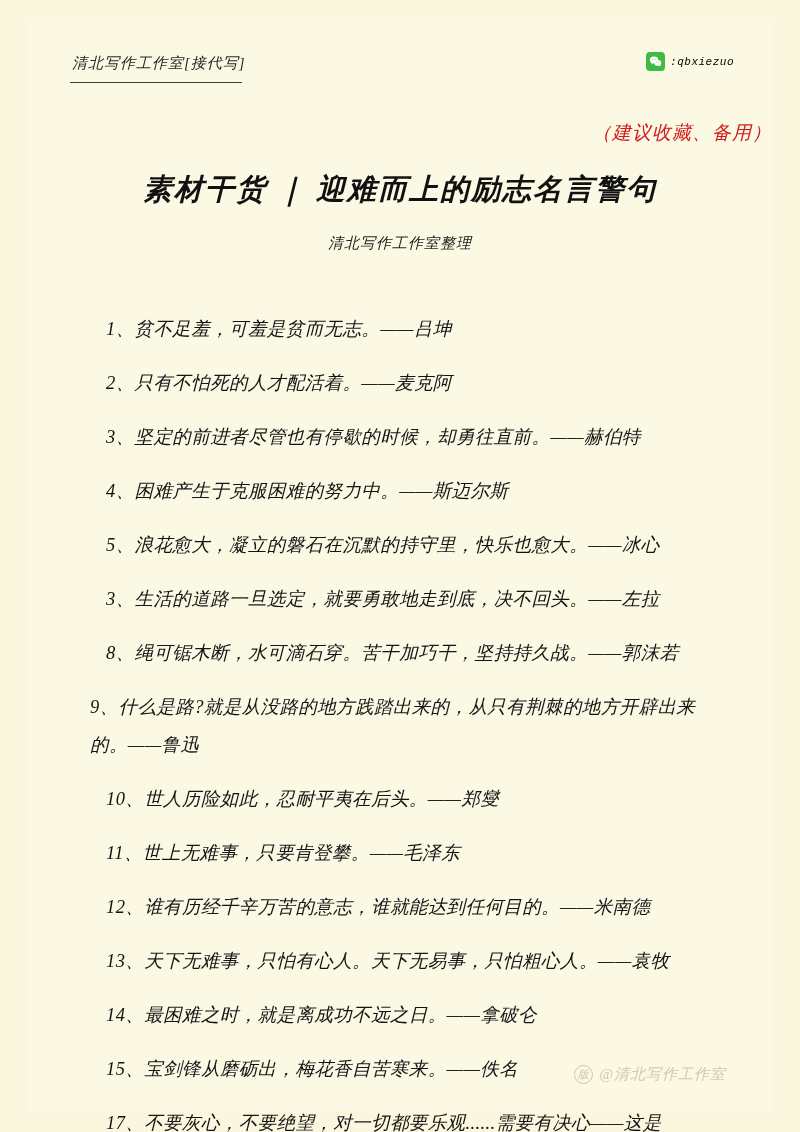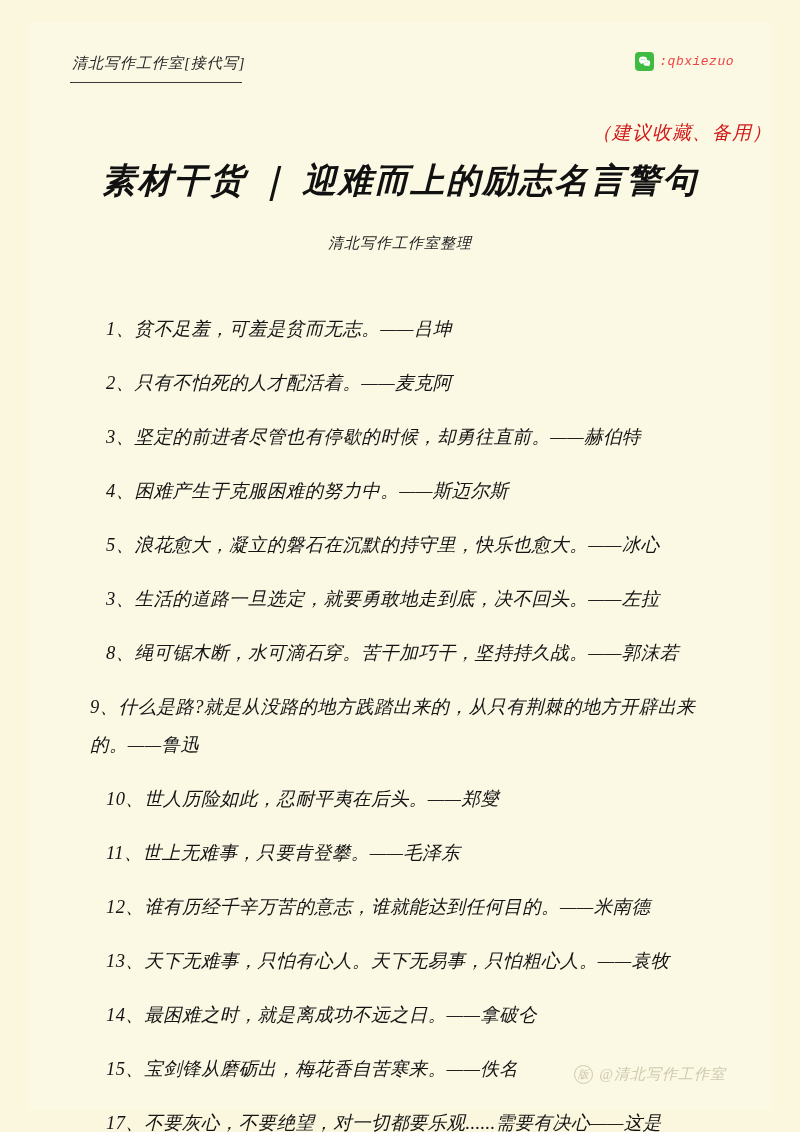--- a/index.html
+++ b/index.html
@@ -62,43 +62,43 @@
     width: 19px;
     height: 19px;
     border-radius: 4px;
     background: #3fbb43;
     display: inline-flex;
     align-items: center;
     justify-content: center;
   }
   .wechat-icon svg { display: block; }
   .wechat-id {
-    font-size: 13px;
-    color: #ef4444;
+    font-size: 11px;
+    color: #000000;
     font-family: "Liberation Mono", monospace;
     letter-spacing: 0.5px;
   }
   
   .notice {
     position: absolute;
     top: 98px;
     left: 0;
     width: 744px;
     text-align: right;
     color: #d11a1a;
     font-size: 19px;
     letter-spacing: 1px;
   }
   .main-title {
     position: absolute;
-    top: 136px;
+    top: 148px;
     left: 0;
     width: 744px;
     text-align: center;
-    font-size: 34px;
+    font-size: 29px;
     font-weight: bold;
     letter-spacing: 2px;
     color: #111;
   }
   .subtitle {
     position: absolute;
     top: 212px;
     left: 0;
     width: 744px;
     text-align: center;

